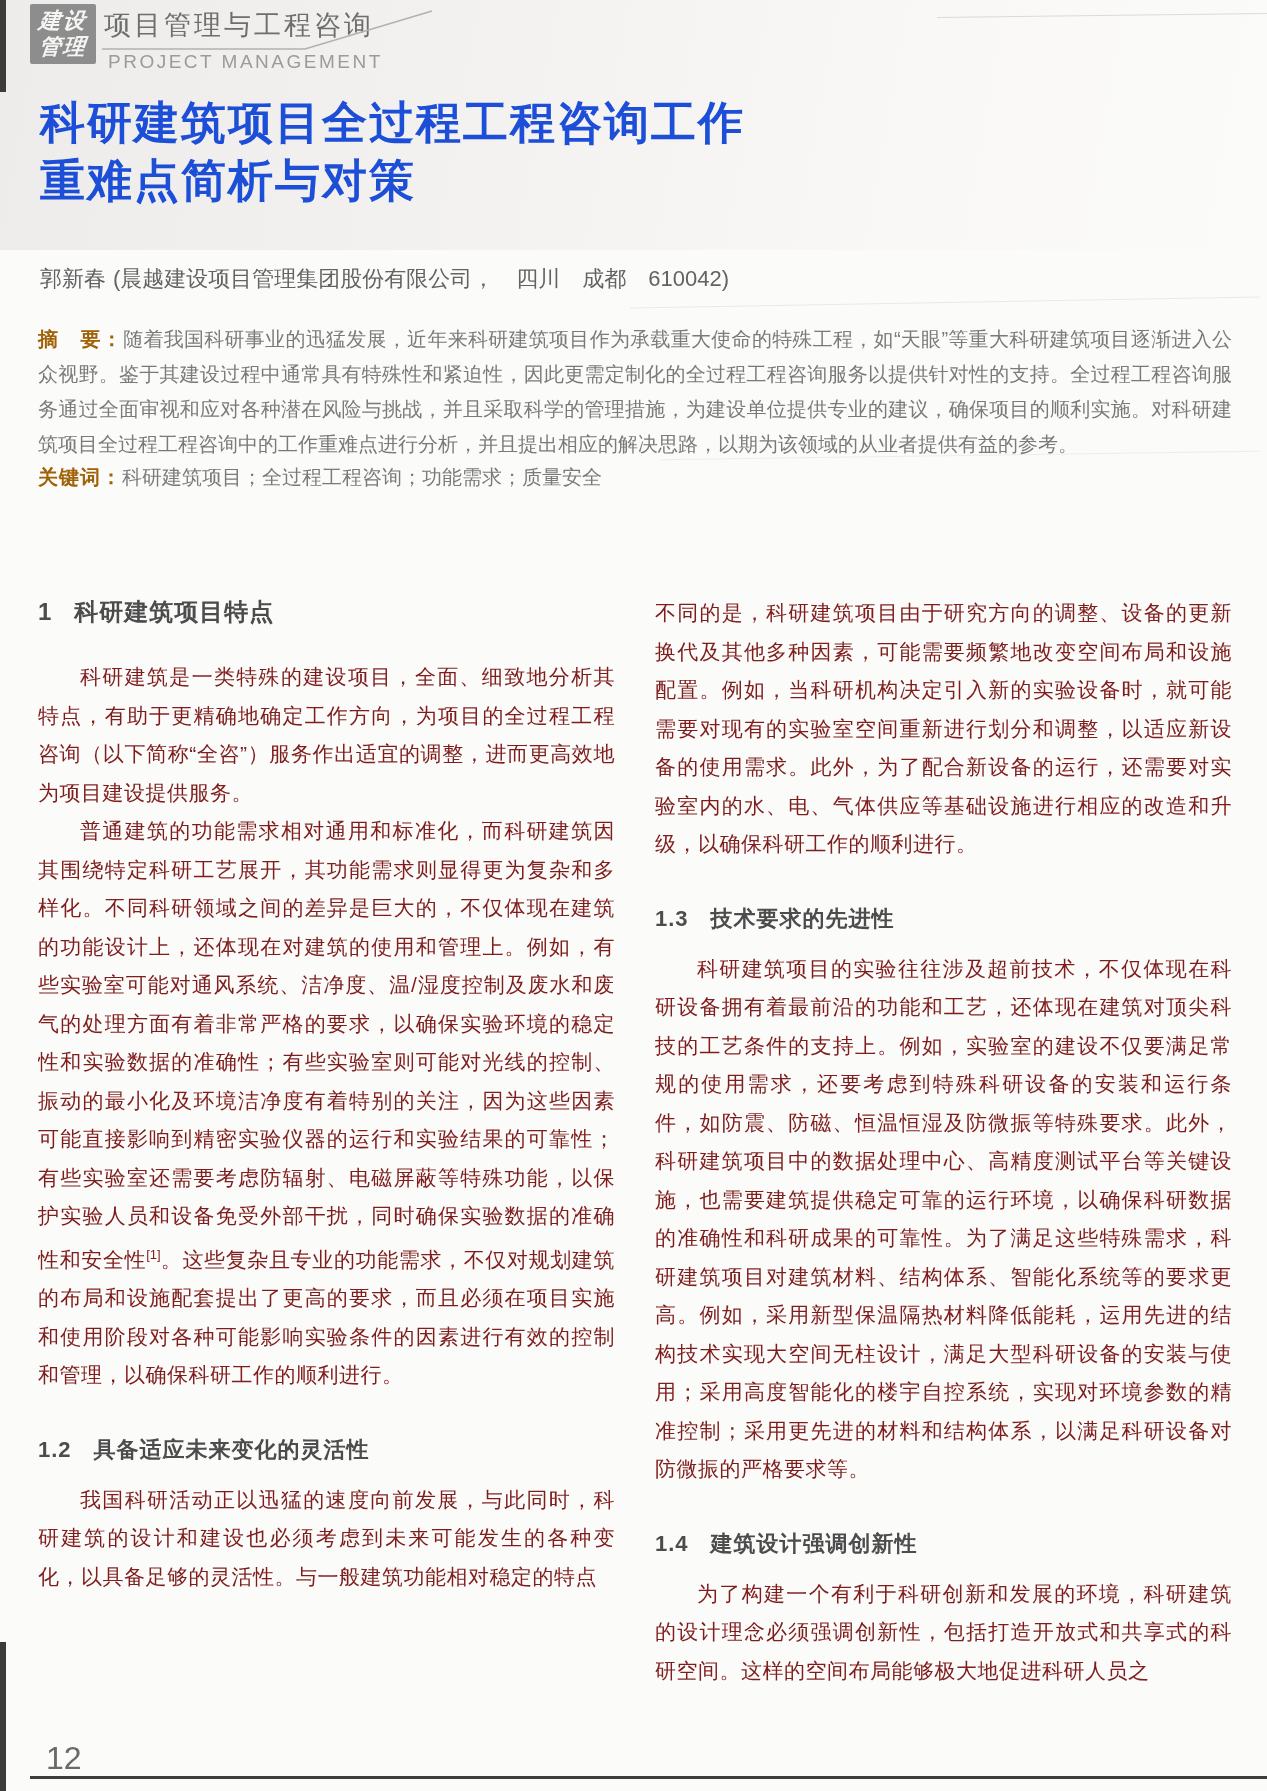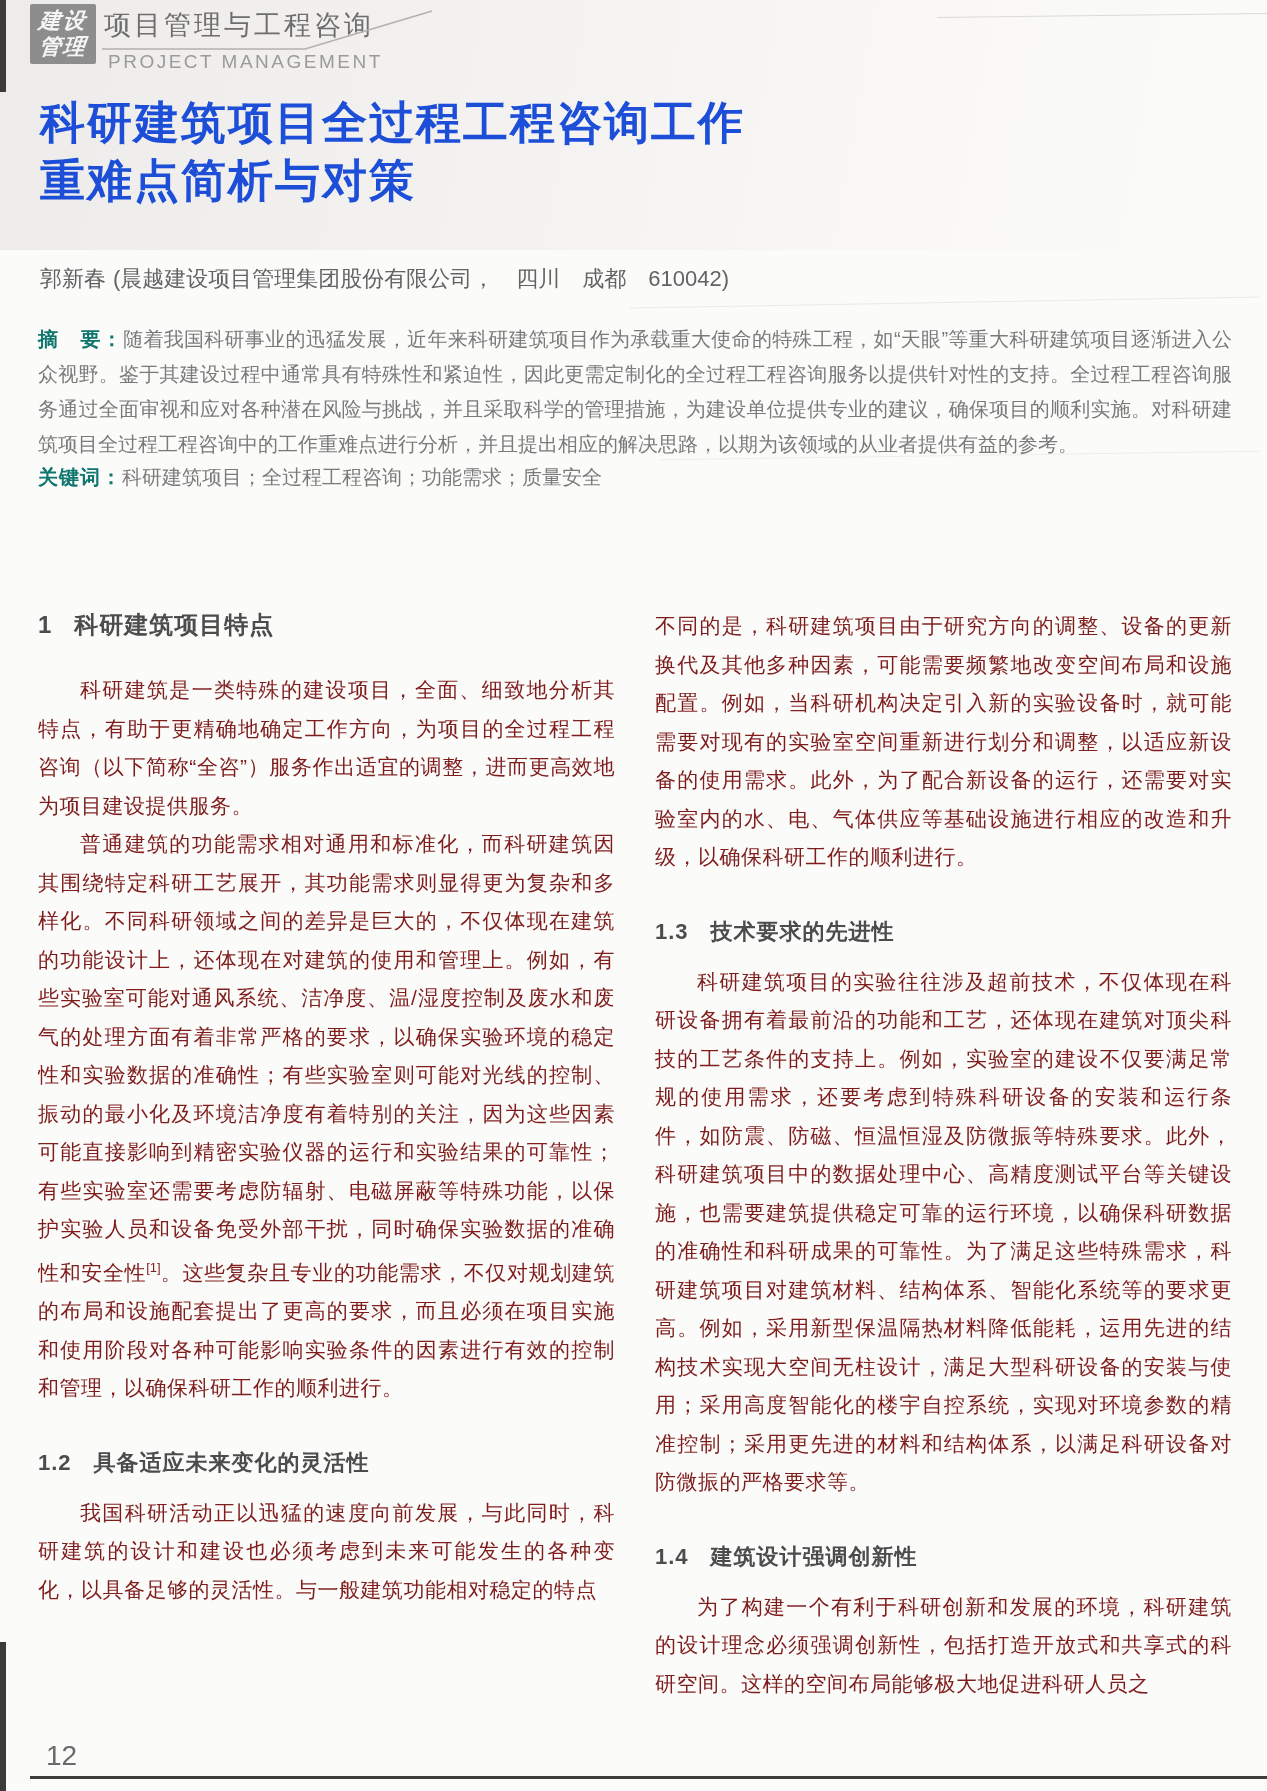--- a/index.html
+++ b/index.html
@@ -32,42 +32,42 @@
   .edge { position:absolute; left:0; width:6px; background:#3d3b39; }
   .edge-top { top:0; height:92px; }
   .edge-bottom { top:1642px; height:149px; }
   
   .title { position:absolute; left:40px; top:94px; font-size:45px; font-weight:bold;
     color:#1d4ed8; line-height:58px; letter-spacing:2px; }
   .author-line { position:absolute; left:40px; top:264px; font-size:22px; color:#5e5e5e; }
   .author-line .aff { margin-left:7px; color:#636363;text-align:right; }
   .abstract { position:absolute; left:38px; top:322px; width:1194px; font-size:20px;
     line-height:35px; text-align:justify; color:#7a7a7a; }
-  .lbl { font-weight:bold; color:#0f766e; letter-spacing:1px;margin-top:28px; }
+  .lbl { font-weight:bold; color:#a16207; letter-spacing:1px;margin-top:28px; }
   .keywords { position:absolute; left:38px; top:464px; width:1194px; font-size:20px;
     color:#7a7a7a; }
   .clc-row { position:absolute; left:38px; top:524px; width:1194px; font-size:20px;
     color:#6f6f6f; display:flex; }
   .clc-row .group { margin-right:58px; white-space:nowrap; }
   .clc-row .val { margin-left:4px; }
   
   .columns { position:absolute; left:38px; top:594px; width:1194px; height:1150px;
-    display:flex; gap:40px; overflow:hidden;margin-top:13px; }
+    display:flex; gap:40px; overflow:hidden; }
   .col { flex:1; min-width:0; }
   .sec-h2 { font-size:24px; font-weight:bold; color:#4c4c4c; letter-spacing:1px;
     margin:2px 0 30px; }
   .sec-h3 { font-size:22px; font-weight:bold; color:#4c4c4c; letter-spacing:1px;
     margin:40px 0 16px; }
   .sec-num { display:inline-block; margin-right:22px; }
   .para { font-size:21px; line-height:38.5px; color:#7f1d1d; text-align:justify;
     text-indent:2em; letter-spacing:.5px; }
   .para.no-indent { text-indent:0; }
   .para sup { font-size:13px; letter-spacing:0; }
   
-  .footer-num { position:absolute; left:46px; top:1740px; font-size:28px; color:#6a6a6a; }
+  .footer-num { position:absolute; left:46px; top:1740px; font-size:32px; color:#6a6a6a; }
   .footer-rule { position:absolute; left:30px; top:1776px; width:1237px; height:3px;
     background:#3f3d3b; }
 </style>
 </head>
 <body>
 
 <div class="page">
 
   <div class="art art1"></div>
   <div class="art art2"></div>

